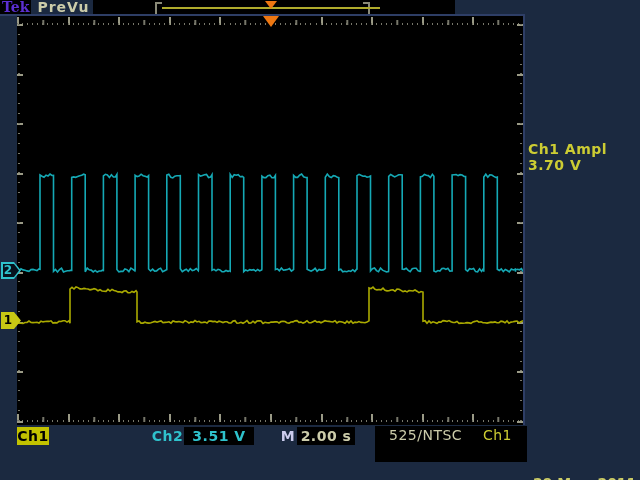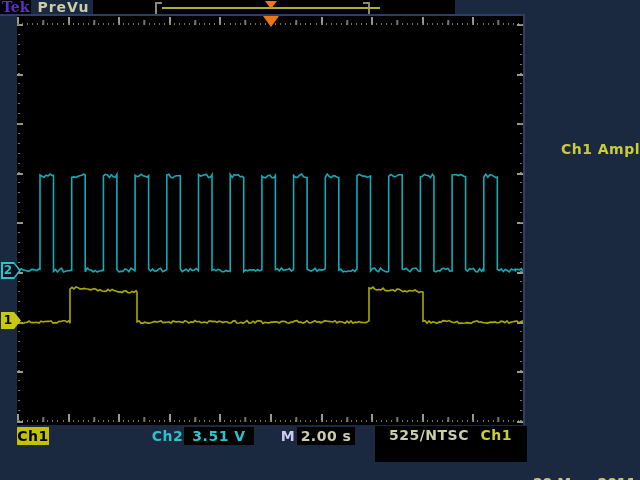--- a/index.html
+++ b/index.html
@@ -47,34 +47,34 @@
   .chmark .inner{position:absolute;inset:2px;clip-path:polygon(0 0,11px 0,100% 50%,11px 100%,0 100%);}
   .chmark .num{position:absolute;left:0;top:0;width:14px;height:17px;line-height:17px;text-align:center;font-size:12px;font-weight:bold;}
   .ch2mark{top:262px;}
   .ch2mark .outer{background:var(--cyan);}
   .ch2mark .inner{background:#06121e;}
   .ch2mark .num{color:var(--cyan);}
   .ch1mark{top:312px;}
   .ch1mark .outer{background:#c8c814;}
   .ch1mark .num{color:#000;}
   
-  .meas{left:528px;width:112px;text-align:right;font-size:14px;font-weight:bold;line-height:16px;letter-spacing:0.5px;}
+  .meas{left:528px;width:112px;text-align:left;font-size:14px;font-weight:bold;line-height:16px;letter-spacing:0.5px;}
   .meas.m1{top:141px;color:var(--yellow);}
   .meas.m2{top:211px;color:var(--cyan);}
   
   .ro{top:427px;height:18px;line-height:18px;font-size:14px;font-weight:bold;text-align:center;letter-spacing:0.5px;}
   .ch1badge{left:17px;width:32px;background:#c2c200;color:#000;}
   .sc1{left:50px;width:98px;background:var(--black);color:var(--yellow);}
   .ch2lbl{left:151px;width:33px;color:var(--cyan);}
   .sc2{left:184px;width:70px;background:var(--black);color:var(--cyan);}
   .mlbl{left:279px;width:18px;color:var(--lavender);}
   .tb{left:297px;width:58px;background:var(--black);color:var(--cream);}
   
   .ntsc{left:375px;top:426px;width:152px;height:36px;background:var(--black);
-        font-size:14px;font-weight:bold;color:var(--cream);letter-spacing:0.5px;}
+        font-size:14px;font-weight:normal;color:var(--cream);letter-spacing:0.5px;}
   .ntsc .row1{display:flex;justify-content:space-between;padding:0 15px 0 14px;line-height:18px;}
   .ntsc .row1 .src{color:var(--yellow);}
   .ntsc .row2{text-align:center;line-height:17px;}
   
   .dt{left:533px;top:443px;color:#cccc66;font-size:14px;font-weight:bold;line-height:16px;white-space:pre;}
 </style>
 </head>
 <body>
 
 <div class="screen">
@@ -114,20 +114,21 @@
     <div class="inner"></div>
     <div class="num">2</div>
   </div>
   <div class="abs chmark ch1mark">
     <div class="outer"></div>
     <div class="num">1</div>
   </div>
 
   <div class="abs meas m1">
     <div>Ch1 Ampl</div>
+    <div>3.70 V</div>
   </div>
   <div class="abs meas m2">
   </div>
 
   <div class="abs ro ch1badge">Ch1</div>
   <div class="abs ro ch2lbl">Ch2</div>
   <div class="abs ro sc2">3.51 V</div>
   <div class="abs ro mlbl">M</div>
   <div class="abs ro tb">2.00 s</div>
 

